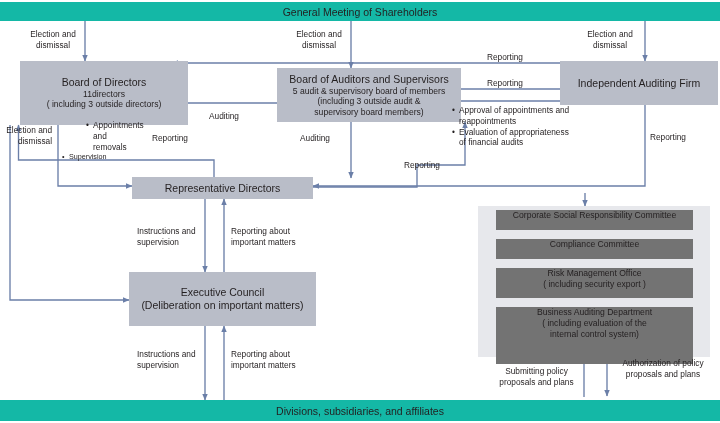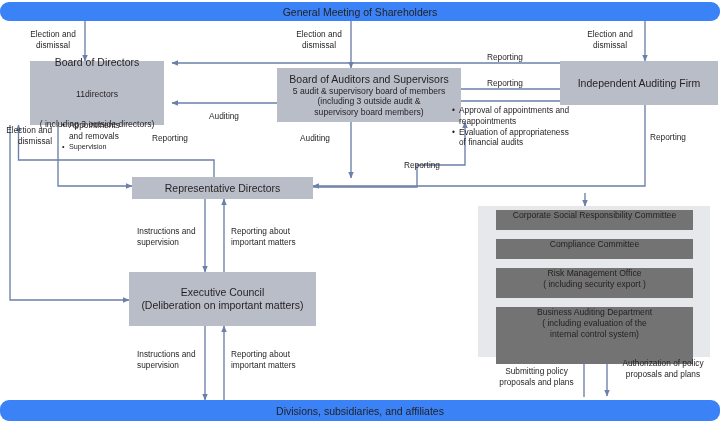--- a/index.html
+++ b/index.html
@@ -7,23 +7,23 @@
     position:relative;
     width:720px;height:423px;
     background:#ffffff;
     font-family:"Liberation Sans","DejaVu Sans",sans-serif;
     color:#231f20;
     overflow:hidden;
   }
   svg.wires{position:absolute;left:0;top:0;width:720px;height:423px;}
 
   .bar{
-    position:absolute;background:#3b82f6;
+    position:absolute;background:#14b8a6;
     display:flex;align-items:center;justify-content:center;
-    font-size:10.5px;color:#231f20;border-radius:9px;
+    font-size:10.5px;color:#231f20;
   }
   .box{
     position:absolute;background:#b9bdc8;
     display:flex;flex-direction:column;align-items:center;justify-content:center;
     text-align:center;line-height:1.22;color:#231f20;
   }
   .box .l1{font-size:10.5px;}
   .box .l2{font-size:8.6px;}
   .box .l3{font-size:8.6px;}
 
@@ -102,21 +102,21 @@
   </svg>
 
   <div class="bar" style="left:0;top:2px;width:720px;height:19px;">
     <span>General Meeting of Shareholders</span>
   </div>
 
   <div class="bar" style="left:0;top:400px;width:720px;height:21px;">
     <span>Divisions, subsidiaries, and affiliates</span>
   </div>
 
-  <div class="box" style="left:30px;top:61px;width:134px;height:64px;gap:20px;">
+  <div class="box" style="left:20px;top:61px;width:168px;height:64px;">
     <div class="l1">Board of Directors</div>
     <div class="l2">11directors</div>
     <div class="l3">( including 3 outside directors)</div>
   </div>
 
   <div class="box" style="left:277px;top:68px;width:184px;height:54px;">
     <div class="l1">Board of Auditors and Supervisors</div>
     <div class="l2">5 audit &amp; supervisory board of members</div>
     <div class="l3">(including 3 outside audit &amp;</div>
     <div class="l3">supervisory board members)</div>
@@ -165,21 +165,21 @@
   <div class="lbl" style="left:487px;top:52px;">Reporting</div>
   <div class="lbl" style="left:487px;top:78px;">Reporting</div>
   <div class="lbl" style="left:152px;top:133px;">Reporting</div>
   <div class="lbl" style="left:650px;top:132px;">Reporting</div>
   <div class="lbl" style="left:404px;top:160px;">Reporting</div>
 
   <div class="lbl" style="left:209px;top:111px;">Auditing</div>
   <div class="lbl" style="left:300px;top:133px;">Auditing</div>
 
   <div class="blist" style="left:62px;top:120px;width:70px;">
-    <div style="white-space:pre-line;">Appointments
+    <div style="white-space:pre-line;margin-left:24px;">Appointments
 and removals</div>
     <div class="sm" style="white-space:pre-line;">Supervision</div>
   </div>
 
   <div class="blist" style="left:452px;top:105px;width:140px;">
     <div style="white-space:pre-line;">Approval of appointments and
 reappointments</div>
     <div style="white-space:pre-line;">Evaluation of appropriateness
 of financial audits</div>
   </div>

